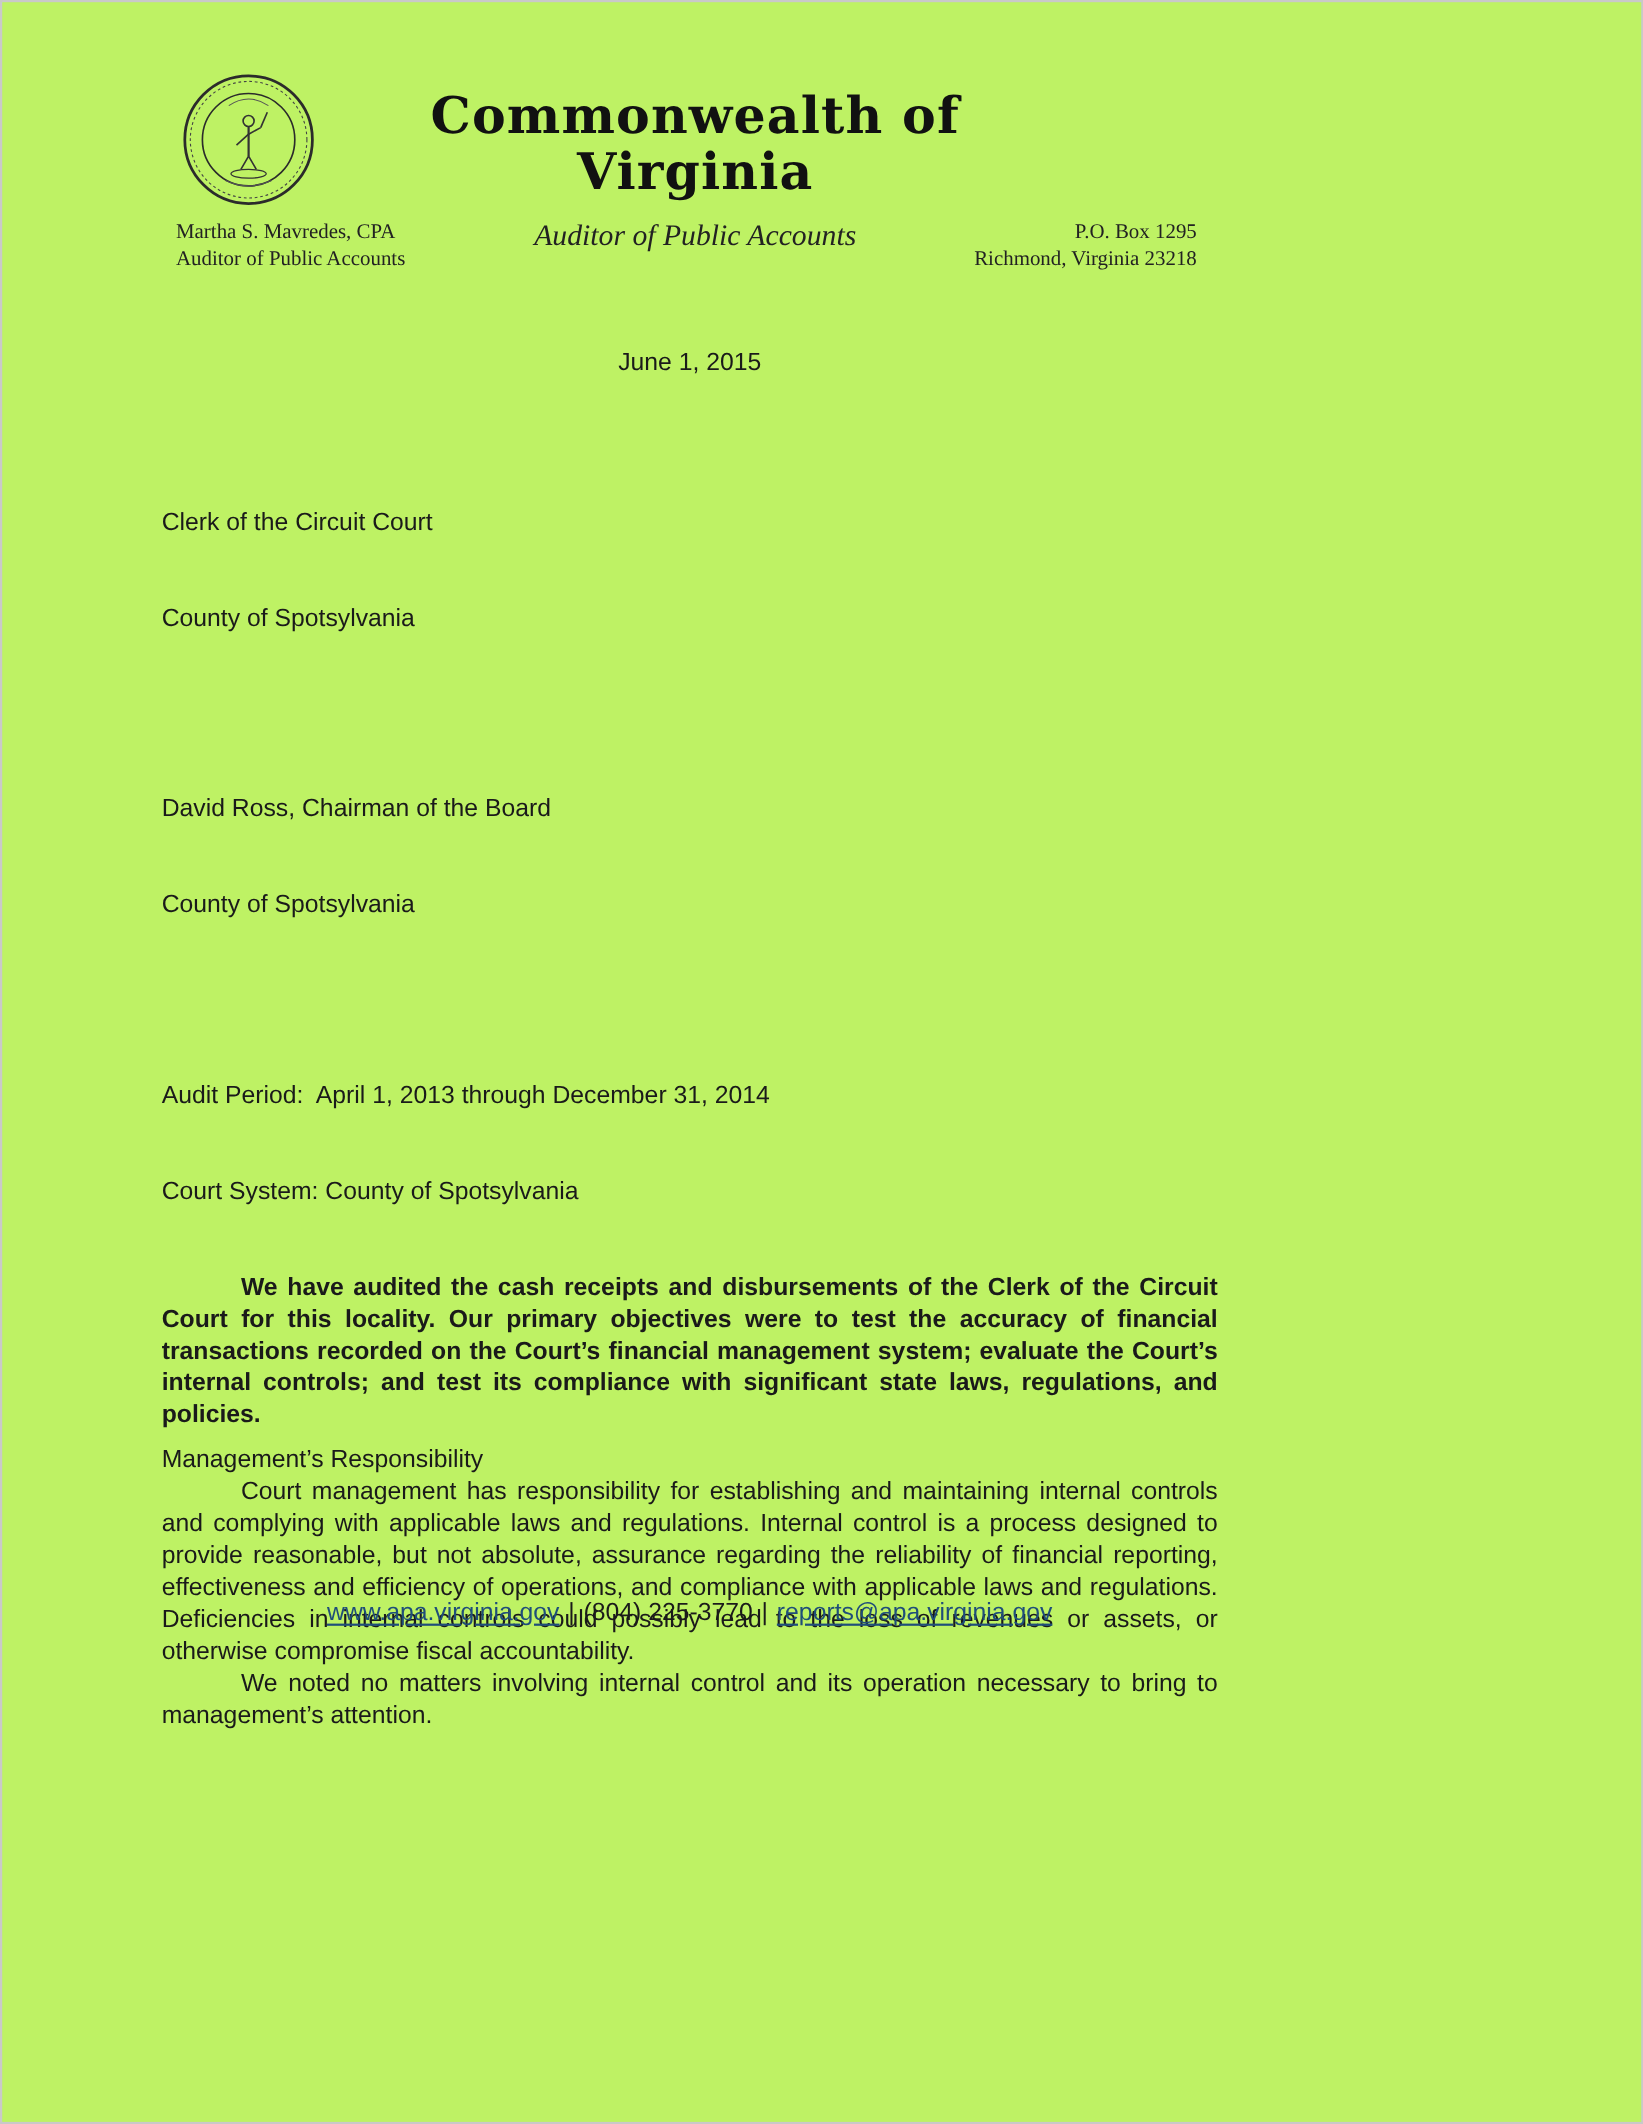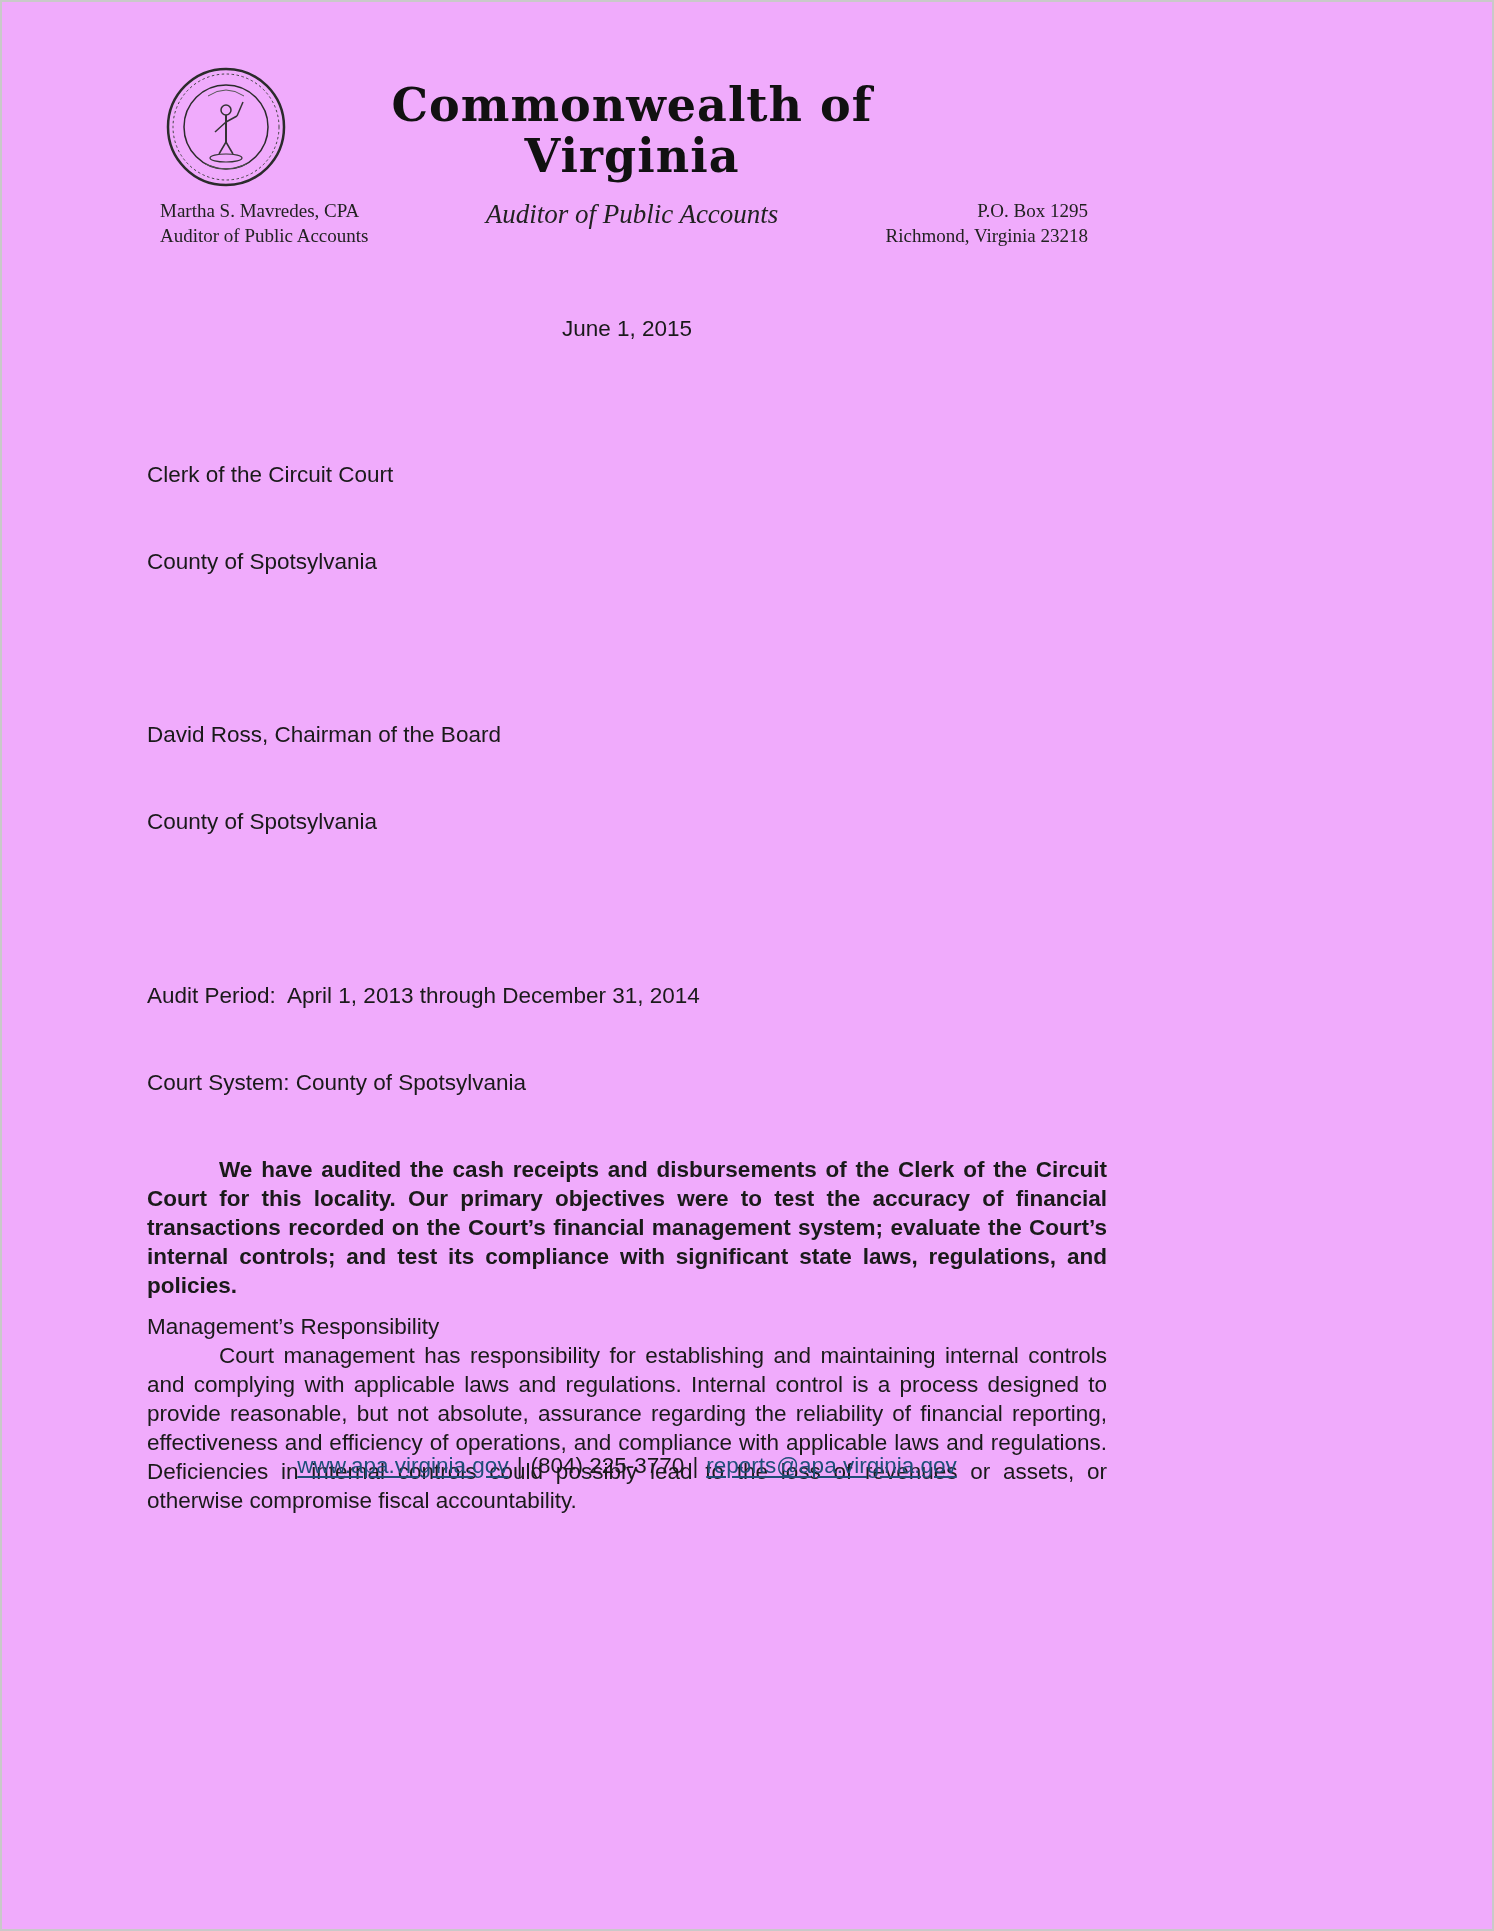--- a/index.html
+++ b/index.html
@@ -1,19 +1,19 @@
 <!DOCTYPE html>
 <html><head>
 <meta charset="utf-8">
 <style>
   html,body{margin:0;padding:0;background:#e9e9e9;}
   .page{
     position:relative;
     width:1494px;height:1931px;
-    background:#f0abfc;
+    background:#bef264;
     border:2px solid #c9c9c9;
     box-sizing:border-box;
     margin:0 auto;
     font-family:"Liberation Sans", sans-serif;
     color:#1a1a1a;
     overflow:hidden;
   }
   
   .seal{position:absolute;left:163px;top:64px;width:122px;height:122px;}
   .title-block{position:absolute;left:300px;top:78px;width:660px;text-align:center;}
@@ -141,20 +141,21 @@
       <div>Audit Period:  April 1, 2013 through December 31, 2014</div>
       <div>Court System: County of Spotsylvania</div>
     </div>
 
     <p class="body-par par1">We have audited the cash receipts and disbursements of the Clerk of the Circuit Court for this locality.  Our primary objectives were to test the accuracy of financial transactions recorded on the Court’s financial management system; evaluate the Court’s internal controls; and test its compliance with significant state laws, regulations, and policies.</p>
 
     <div class="section-heading">Management’s Responsibility</div>
 
     <p class="body-par par2">Court management has responsibility for establishing and maintaining internal controls and complying with applicable laws and regulations.  Internal control is a process designed to provide reasonable, but not absolute, assurance regarding the reliability of financial reporting, effectiveness and efficiency of operations, and compliance with applicable laws and regulations.  Deficiencies in internal controls could possibly lead to the loss of revenues or assets, or otherwise compromise fiscal accountability.</p>
 
+    <p class="body-par par3">We noted no matters involving internal control and its operation necessary to bring to management’s attention.</p>
 
   </div>
 
   <div class="footer">
     <a>www.apa.virginia.gov</a><span class="sep">|</span><span>(804) 225-3770</span><span class="sep">|</span><a>reports@apa.virginia.gov</a>
   </div>
 
 </div>
 
 </body></html>

